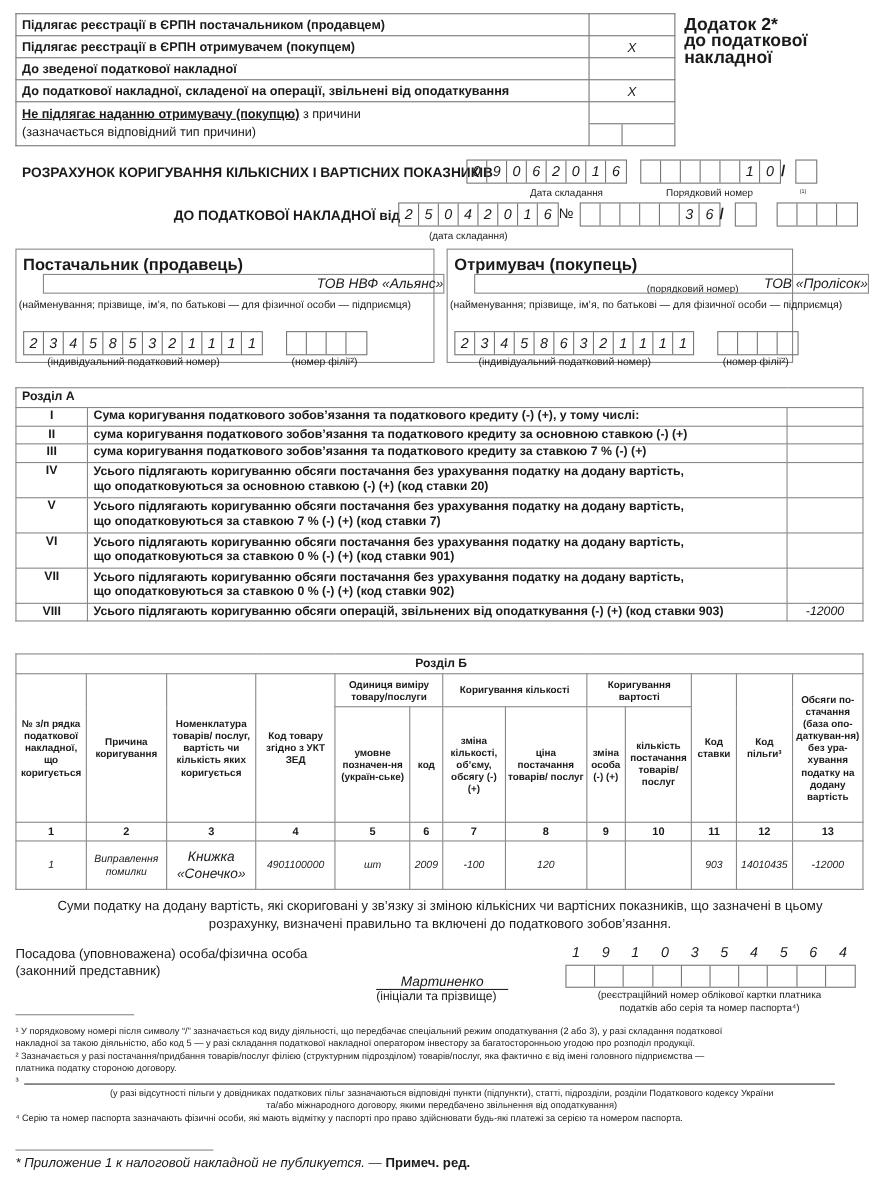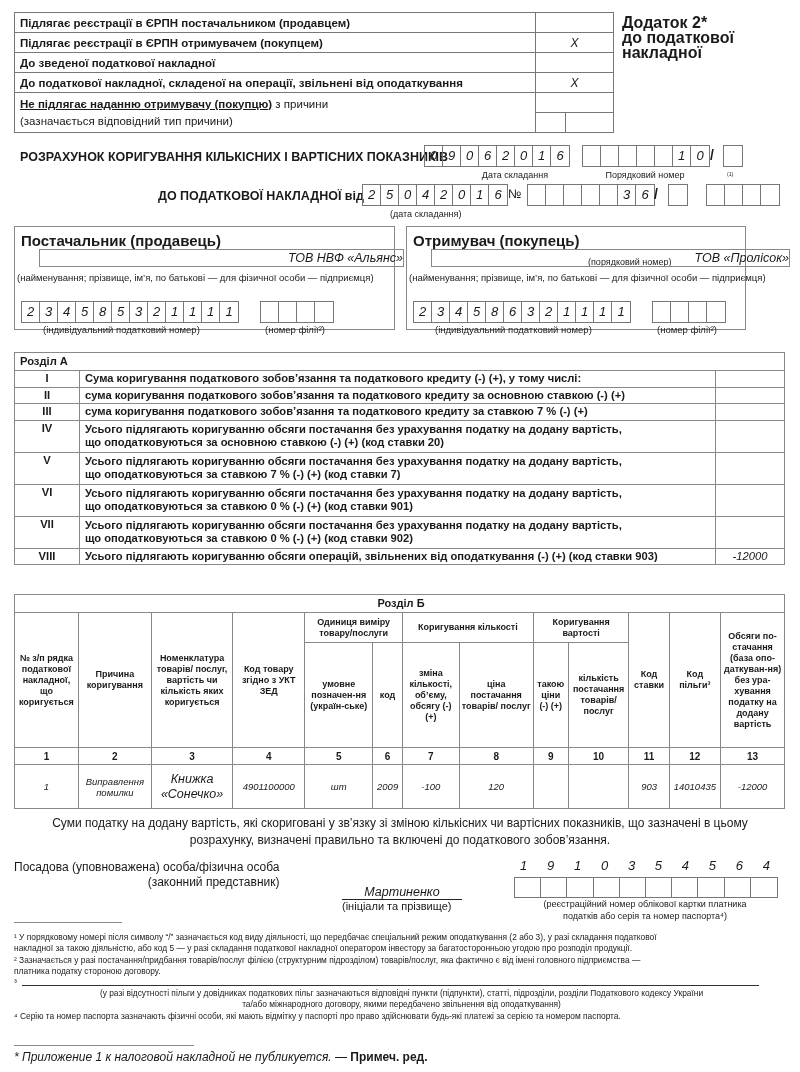--- a/index.html
+++ b/index.html
@@ -41,21 +41,21 @@
 
   
   #secB { left: 14px; top: 594px; width: 771px; border-collapse: collapse; }
   #secB td { border: 1px solid #888; font-size: 9px; font-weight: bold; text-align: center; line-height: 11px; vertical-align: middle; padding: 1px 2px; }
   #secB td.sec { text-align: center; font-size: 11px; padding-left: 5px; height: 18px; }
   #secB tr.nums td { font-size: 10px; height: 17px; }
   #secB tr.data td { font-weight: normal; font-style: italic; height: 44px; font-size: 9.5px; }
   #secB tr.data td.big { font-size: 12.5px; line-height: 15px; }
 
   #confirm { left: 0; width: 800px; top: 815px; text-align: center; font-size: 12px; line-height: 17px; }
-  #official { left: 14px; top: 860px; font-size: 12px; line-height: 15px; text-align: right; }
+  #official { left: 14px; top: 860px; font-size: 12px; line-height: 15px; }
   #sigline { left: 342px; top: 885px; width: 120px; border-bottom: 1px solid #222; text-align: center; font-style: italic; font-size: 12.5px; }
   #sigcap { left: 342px; top: 900px; width: 120px; text-align: left; font-size: 11px; }
   #regdigits { left: 514px; top: 858px; width: 262px; display: flex; justify-content: space-between; font-style: italic; font-size: 13px; padding: 0 6px; }
   #regbox { left: 514px; top: 877px; }
   #regbox span { width: 26.2px; height: 19px; }
   #regcap { left: 514px; top: 898px; width: 262px; text-align: center; font-size: 9px; line-height: 12px; }
 
   .rule { height: 1px; background: #888; }
   #fn { left: 14px; top: 932px; width: 775px; font-size: 8.4px; line-height: 11.3px; }
   #fn .ctr { text-align: center; }
@@ -186,21 +186,21 @@
   <div class="branch boxes" style="left:245px;">
       <span></span>
       <span></span>
       <span></span>
       <span></span>
     </div>
   <div class="cap1" style="left:28px;">(індивідуальний податковий номер)</div>
   <div class="cap2" style="left:250px;">(номер філії²)</div>
 </div>
 
-<div class="abs party" style="left:406px; width:340px;padding-left:16px;">
+<div class="abs party" style="left:406px; width:315px;padding-left:16px;">
   <div class="title">Отримувач (покупець)</div>
   <div class="namebox" style="width:359px;">ТОВ «Пролісок»</div>
   <div class="hint">(найменування; прізвище, ім’я, по батькові — для фізичної особи — підприємця)</div>
   <div class="inn boxes">
       <span>2</span>
       <span>3</span>
       <span>4</span>
       <span>5</span>
       <span>8</span>
       <span>6</span>
@@ -284,21 +284,21 @@
     <td colspan="2">Коригування вартості</td>
     <td rowspan="2" style="width:39px;">Код ставки</td>
     <td rowspan="2" style="width:50px;">Код пільги³</td>
     <td rowspan="2" style="width:62px;">Обсяги по-стачання (база опо-даткуван-ня) без ура-хування податку на додану вартість</td>
   </tr>
   <tr style="height:105px;">
     <td style="width:66px;">умовне позначен-ня (україн-ське)</td>
     <td style="width:29px;">код</td>
     <td style="width:55px;">зміна кількості, об’єму, обсягу (-) (+)</td>
     <td style="width:72px;">ціна постачання товарів/ послуг</td>
-    <td style="width:34px;">такою ціни (-) (+)</td>
+    <td style="width:34px;">зміна особа (-) (+)</td>
     <td style="width:59px;">кількість постачання товарів/ послуг</td>
   </tr>
   <tr class="nums">
     <td>1</td>
     <td>2</td>
     <td>3</td>
     <td>4</td>
     <td>5</td>
     <td>6</td>
     <td>7</td>

